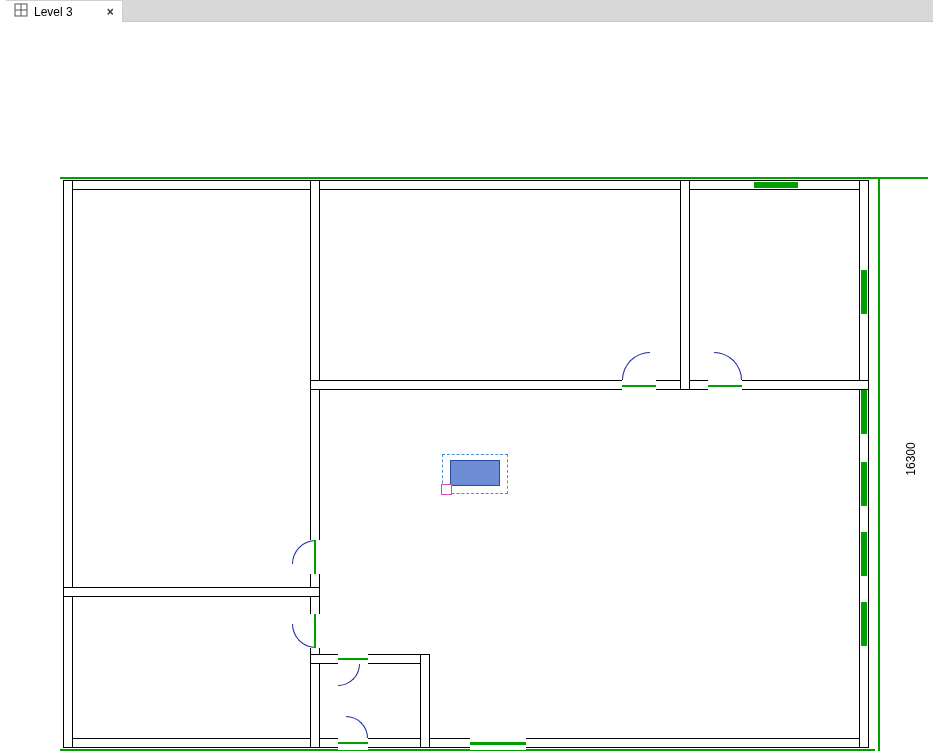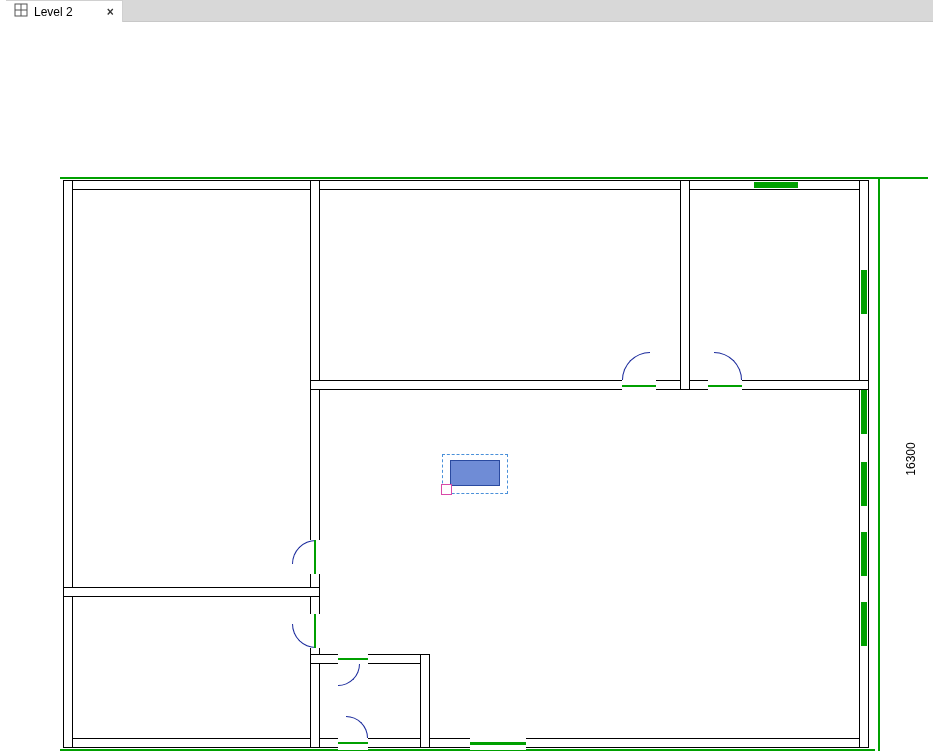--- a/index.html
+++ b/index.html
@@ -108,21 +108,21 @@
 <div class="tabbar">
   <div class="tab-lead"></div>
   <div class="tab-active">
     <span>
       <svg width="14" height="14" viewBox="0 0 14 14">
         <rect x="1" y="1" width="12" height="12" fill="none" stroke="#555" stroke-width="1"></rect>
         <line x1="1" y1="7" x2="13" y2="7" stroke="#555" stroke-width="1"></line>
         <line x1="7" y1="1" x2="7" y2="13" stroke="#555" stroke-width="1"></line>
       </svg>
     </span>
-    <span>Level 2</span>
+    <span>Level 3</span>
     <span class="tab-close">×</span>
   </div>
   <div class="tab-rest"></div>
 </div>
 
 <div class="canvas">
 
   <div class="green-line" style="left:60px; top:155px; width:868px; height:2px;"></div>
   <div class="green-line" style="left:60px; top:727px; width:815px; height:2px;"></div>
   <div class="green-line" style="left:878px; top:155px; width:2px; height:574px;"></div>

